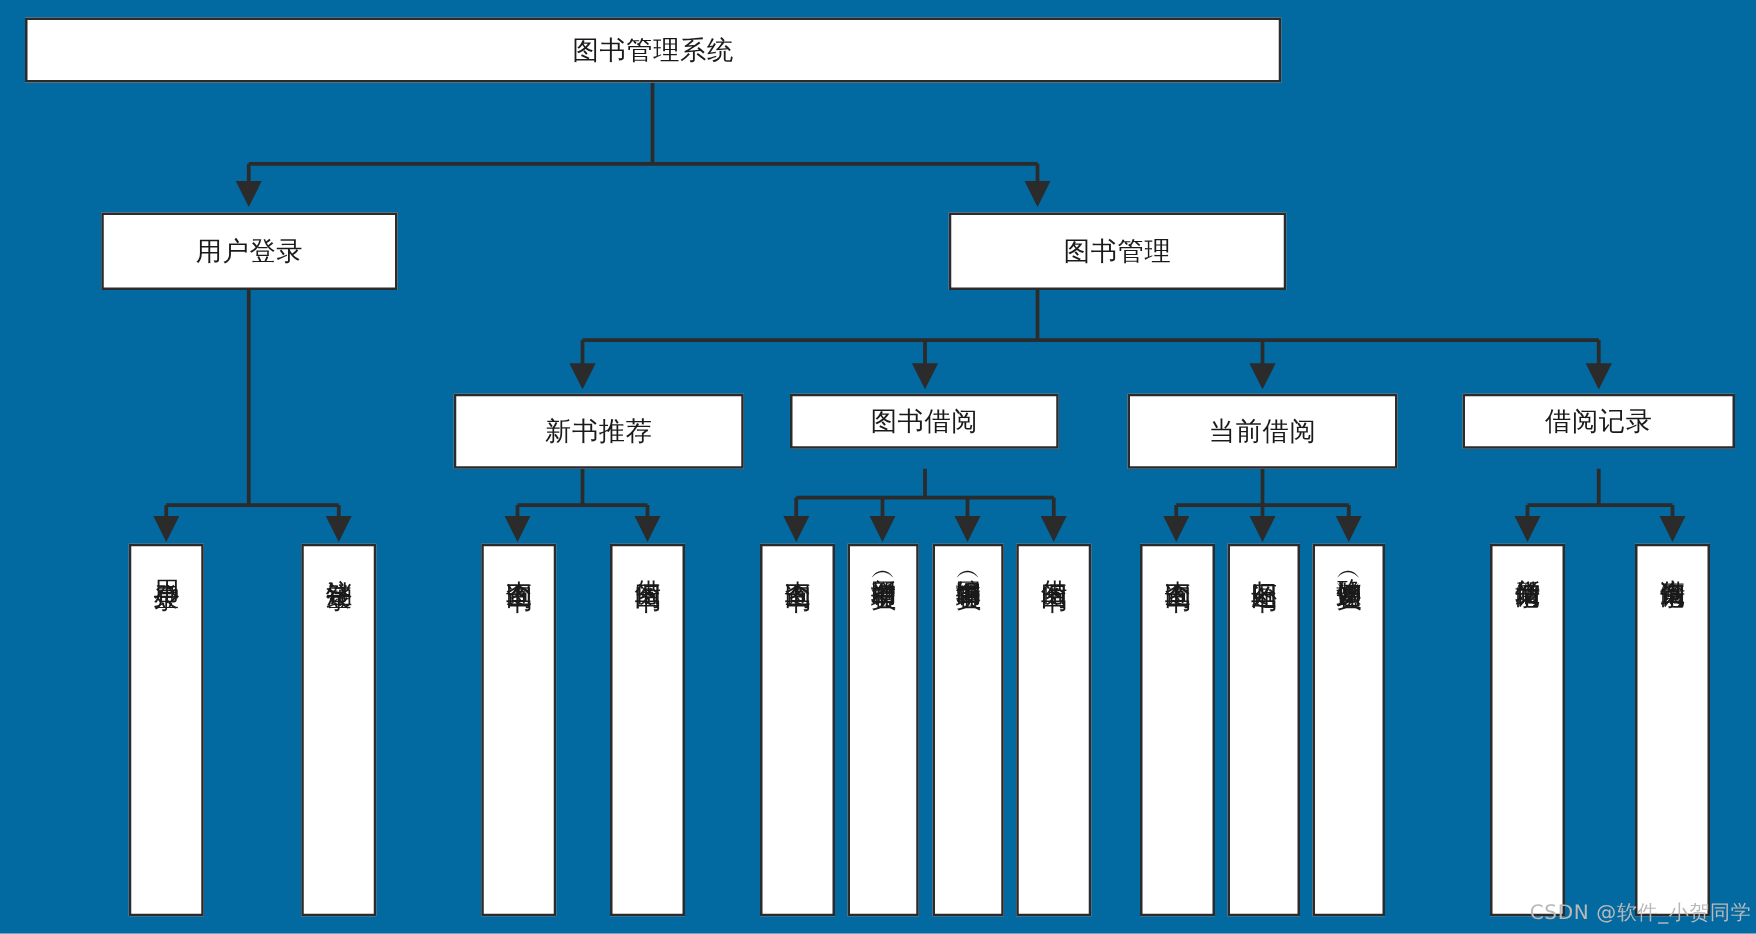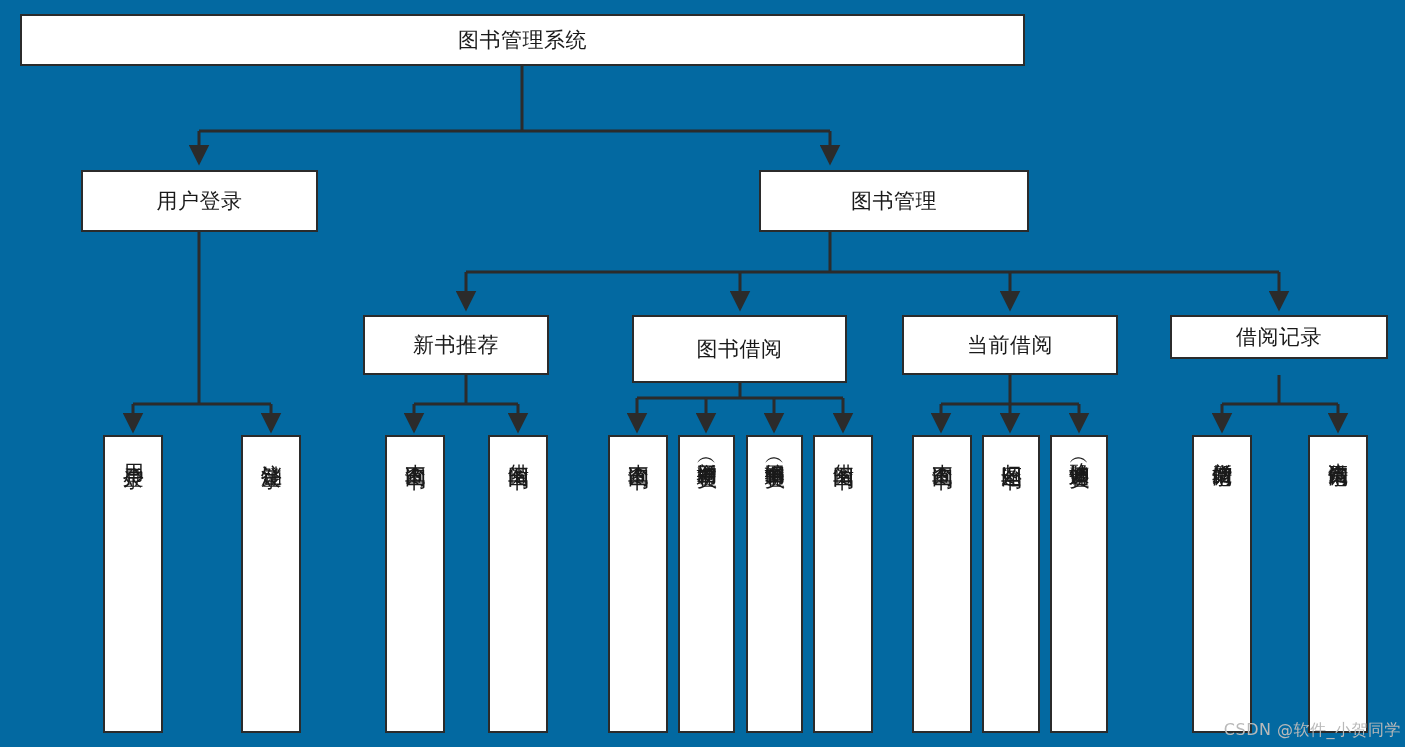--- a/index.html
+++ b/index.html
@@ -126,24 +126,24 @@
     <span>图书管理系统</span>
   </div>
 
   <div class="node horiz" style="left:81px; top:170px; width:237px; height:62px;">
     <span>用户登录</span>
   </div>
   <div class="node horiz" style="left:711px; top:170px; width:270px; height:62px;margin-left:48px;">
     <span>图书管理</span>
   </div>
 
-  <div class="node horiz" style="left:363px; top:315px; width:186px; height:60px;">
+  <div class="node horiz" style="left:363px; top:315px; width:232px; height:60px;">
     <span>新书推荐</span>
   </div>
-  <div class="node horiz" style="left:632px; top:315px; width:215px; height:68px;">
+  <div class="node horiz" style="left:632px; top:315px; width:215px; height:44px;">
     <span>图书借阅</span>
   </div>
   <div class="node horiz" style="left:902px; top:315px; width:216px; height:60px;">
     <span>当前借阅</span>
   </div>
   <div class="node horiz" style="left:1170px; top:315px; width:218px; height:44px;">
     <span>借阅记录</span>
   </div>
 
   <div class="node vert" style="left:103px; top:435px; width:60px; height:298px;">

